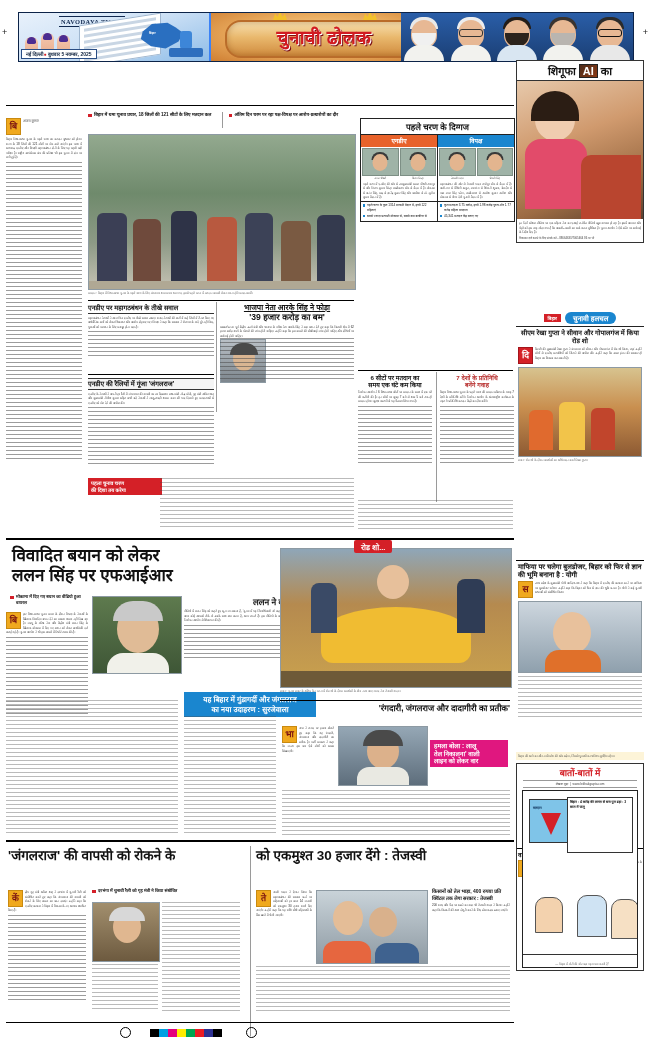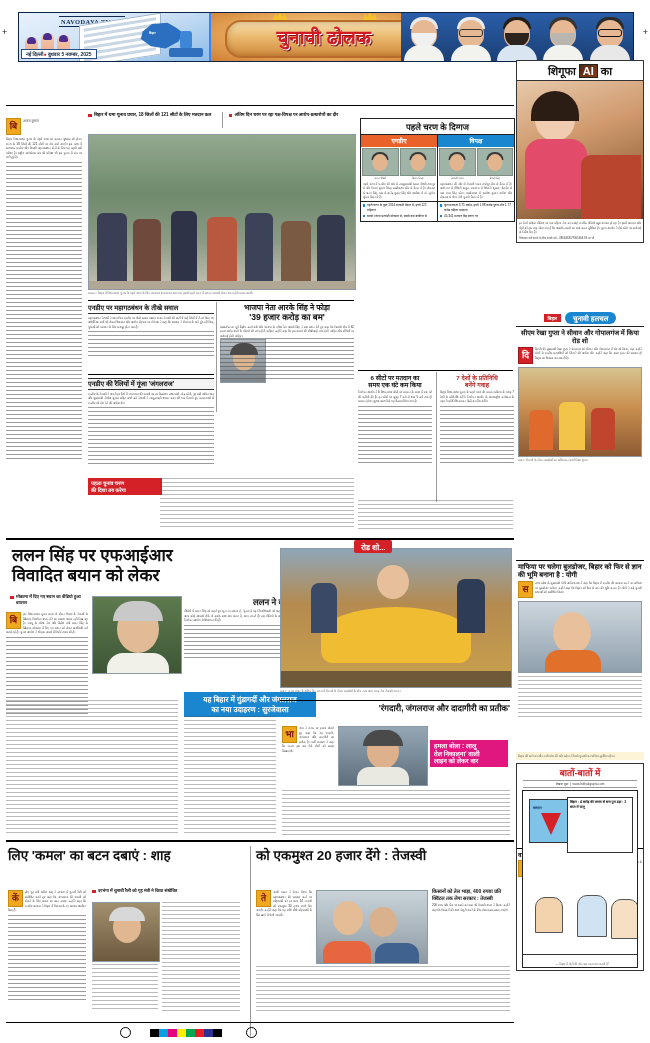--- a/index.html
+++ b/index.html
@@ -384,21 +384,21 @@
 
   <div class="rule" style="position:absolute;left:88px;top:300px;width:266px;height:1px;"></div>
 
   <div class="col-block" style="left:88px;top:304px;width:126px;">
     <div class="subhl" style="font-size:6.6px;border-bottom:1px solid #333;padding-bottom:1px;">एनडीए पर महागठबंधन के तीखे सवाल</div>
     <div class="body-text" style="margin-top:2px;">महागठबंधन नेताओं ने आज फिर एनडीए पर तीखे सवाल उठाए। राजद नेताओं की बातों में कई जिलों में तैनात किए गए अर्धसैनिक बलों को लेकर शिकायत और आरोप दोहराए गए। विपक्ष ने कहा कि सरकार ने रोजगार के वादे पूरे नहीं किए, युवाओं को पलायन के लिए मजबूर होना पड़ा है।</div>
     <div class="fake-lines" style="height:28px;margin-top:2px;"></div>
   </div>
 
   <div class="col-block" style="left:220px;top:304px;width:134px;">
-    <div class="subhl" style="font-size:7.6px;text-align:center;">भाजपा नेता आरके सिंह ने फोड़ा</div>
+    <div class="subhl" style="font-size:7.6px;text-align:center;text-decoration:underline;">भाजपा नेता आरके सिंह ने फोड़ा</div>
     <div class="subhl" style="font-size:8.6px;text-align:center;">'39 हजार करोड़ का बम'</div>
     <div class="body-text" style="margin-top:2px;">बक्सर/पटना। पूर्व केंद्रीय ऊर्जा मंत्री और भाजपा के वरिष्ठ नेता आरके सिंह ने बड़ा बयान देते हुए कहा कि बिजली क्षेत्र में 62 हजार करोड़ रुपये के घोटाले की जांच होनी चाहिए। उन्होंने कहा कि इस मामले की सीबीआई जांच होनी चाहिए और दोषियों पर कार्रवाई होनी चाहिए।</div>
     <div class="photo" style="float:left;width:44px;height:42px;margin:1px 3px 1px 0;">
       <div style="position:absolute;inset:0;background:linear-gradient(180deg,#b9c0c6,#7d868d);"></div>
       <div style="position:absolute;left:12px;top:6px;width:22px;height:25px;border-radius:50%;background:#d9b592;"></div>
       <div style="position:absolute;left:9px;top:3px;width:28px;height:12px;border-radius:14px 14px 0 0;background:#4a4a4a;"></div>
     </div>
     <div class="fake-lines" style="height:44px;"></div>
   </div>
 
@@ -435,22 +435,22 @@
     <div class="body-text" style="margin-top:2px;">बिहार विधानसभा चुनाव के पहले चरण की मतदान प्रक्रिया के गवाह 7 देशों के प्रतिनिधि बनेंगे। निर्वाचन आयोग के अंतरराष्ट्रीय कार्यक्रम के तहत ये प्रतिनिधि मतदान केंद्रों का दौरा करेंगे।</div>
     <div class="fake-lines" style="height:60px;margin-top:2px;"></div>
   </div>
 
   <div class="fake-lines light" style="position:absolute;left:160px;top:478px;width:194px;height:52px;"></div>
   <div class="fake-lines light" style="position:absolute;left:358px;top:500px;width:155px;height:30px;"></div>
 
   <div class="rule" style="position:absolute;left:6px;top:538px;width:508px;height:2px;"></div>
 
   <div style="position:absolute;left:12px;top:546px;width:190px;">
+    <div class="sec-hl">विवादित बयान को लेकर</div>
     <div class="sec-hl">ललन सिंह पर एफआईआर</div>
-    <div class="sec-hl">विवादित बयान को लेकर</div>
   </div>
 
   <div class="bullet" style="position:absolute;left:10px;top:594px;width:76px;font-size:4.4px;">मोकामा में दिए गए बयान का वीडियो हुआ वायरल</div>
 
   <div style="position:absolute;left:6px;top:612px;width:82px;overflow:hidden;">
     <div class="dropcap">बि</div>
     <div class="body-text">हार विधानसभा चुनाव प्रचार के दौरान विपक्ष के नेताओं के खिलाफ विवादित बयान देने का मामला थमता नहीं दिख रहा है। जदयू के वरिष्ठ नेता और केंद्रीय मंत्री ललन सिंह के खिलाफ मोकामा में दिए गए बयान को लेकर प्राथमिकी दर्ज कराई गई है। चुनाव आयोग ने भी इस मामले में रिपोर्ट तलब की है।</div>
     <div class="fake-lines" style="height:78px;margin-top:2px;"></div>
   </div>
 
@@ -507,27 +507,27 @@
     <div>लाइन को लेकर वार</div>
   </div>
 
   <div class="fake-lines light" style="position:absolute;left:6px;top:700px;width:172px;height:136px;"></div>
   <div class="fake-lines light" style="position:absolute;left:184px;top:716px;width:92px;height:120px;"></div>
   <div class="fake-lines light" style="position:absolute;left:282px;top:790px;width:228px;height:46px;"></div>
 
   <div class="rule" style="position:absolute;left:6px;top:840px;width:508px;height:2px;"></div>
 
   <div style="position:absolute;left:8px;top:848px;width:238px;">
-    <div class="bot-hl">लिए 'कमल' का बटन दबाएं : शाह</div>
+    <div class="bot-hl">'जंगलराज' की वापसी को रोकने के</div>
   </div>
 
   <div class="vrule" style="position:absolute;left:250px;top:846px;height:190px;"></div>
 
   <div style="position:absolute;left:256px;top:848px;width:252px;">
-    <div class="bot-hl">को एकमुश्त 20 हजार देंगे : तेजस्वी</div>
+    <div class="bot-hl">को एकमुश्त 30 हजार देंगे : तेजस्वी</div>
   </div>
 
   <div style="position:absolute;left:8px;top:890px;width:78px;overflow:hidden;">
     <div class="dropcap">कें</div>
     <div class="body-text">द्रीय गृह मंत्री अमित शाह ने दरभंगा में चुनावी रैली को संबोधित करते हुए कहा कि जंगलराज की वापसी को रोकने के लिए कमल का बटन दबाएं। उन्होंने कहा कि एनडीए सरकार ने बिहार में विकास के नए आयाम स्थापित किए हैं।</div>
     <div class="fake-lines" style="height:86px;margin-top:2px;"></div>
   </div>
 
   <div class="bullet" style="position:absolute;left:92px;top:888px;width:146px;font-size:4.4px;">दरभंगा में चुनावी रैली को गृह मंत्री ने किया संबोधित</div>
 

